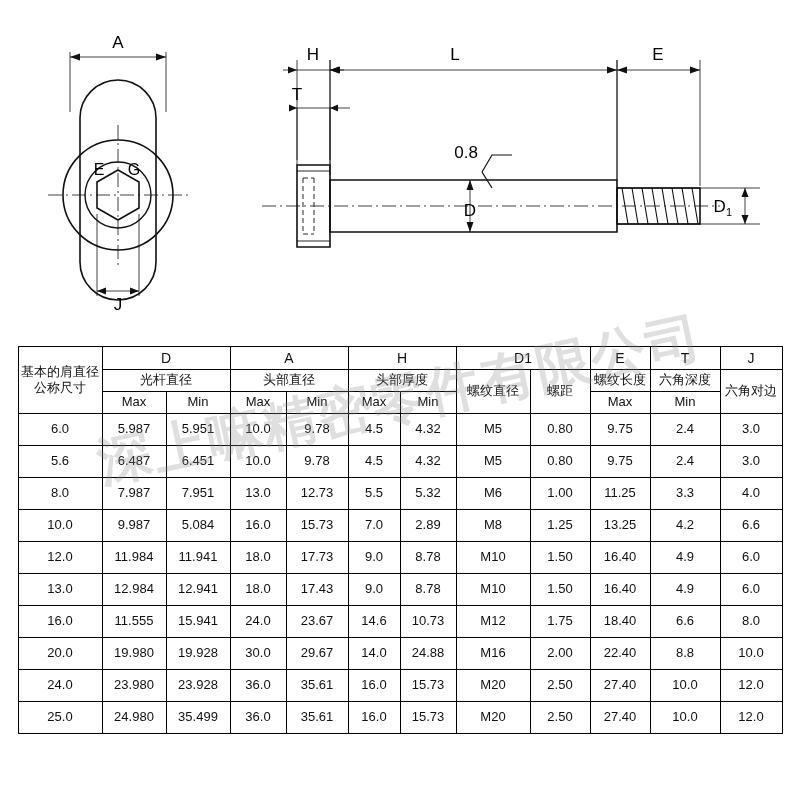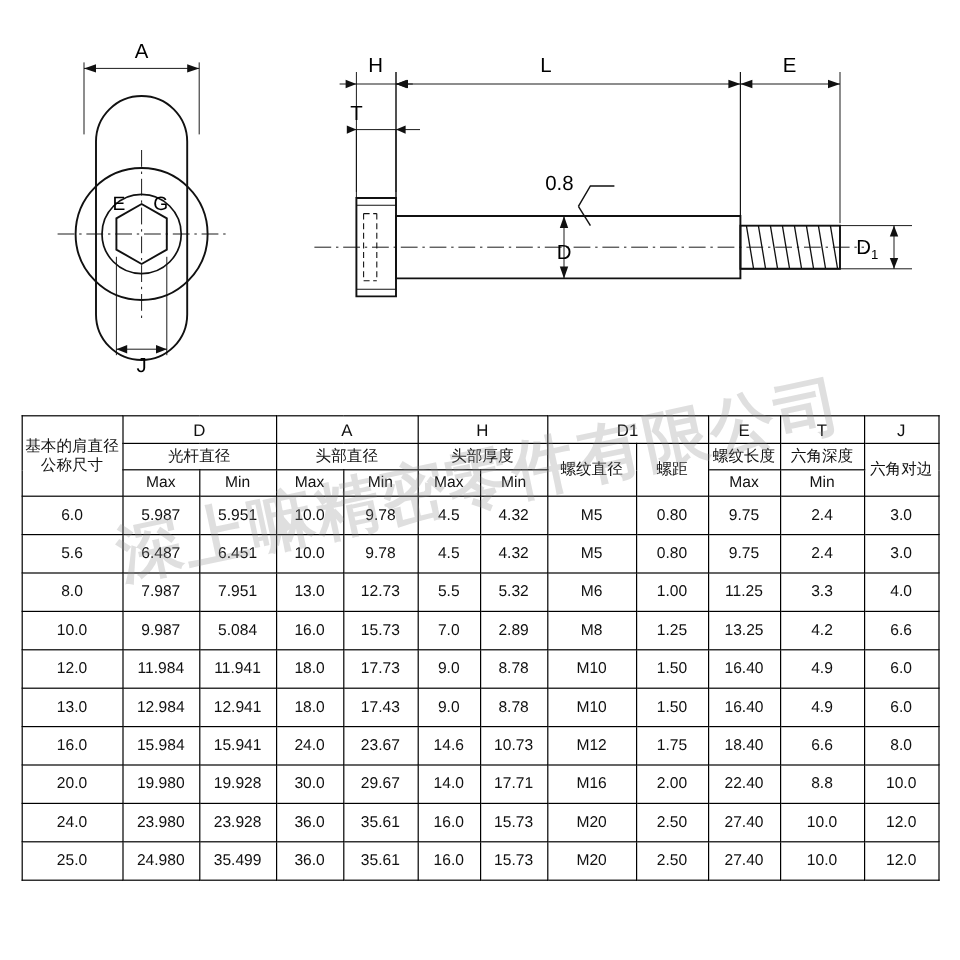--- a/index.html
+++ b/index.html
@@ -326,40 +326,40 @@
           <td>9.0</td>
           <td>8.78</td>
           <td>M10</td>
           <td>1.50</td>
           <td>16.40</td>
           <td>4.9</td>
           <td>6.0</td>
         </tr>
         <tr>
           <td>16.0</td>
-          <td>15.984</td>
+          <td>11.555</td>
           <td>15.941</td>
           <td>24.0</td>
           <td>23.67</td>
           <td>14.6</td>
           <td>10.73</td>
           <td>M12</td>
           <td>1.75</td>
           <td>18.40</td>
           <td>6.6</td>
           <td>8.0</td>
         </tr>
         <tr>
           <td>20.0</td>
           <td>19.980</td>
           <td>19.928</td>
           <td>30.0</td>
           <td>29.67</td>
           <td>14.0</td>
-          <td>17.71</td>
+          <td>24.88</td>
           <td>M16</td>
           <td>2.00</td>
           <td>22.40</td>
           <td>8.8</td>
           <td>10.0</td>
         </tr>
         <tr>
           <td>24.0</td>
           <td>23.980</td>
           <td>23.928</td>

